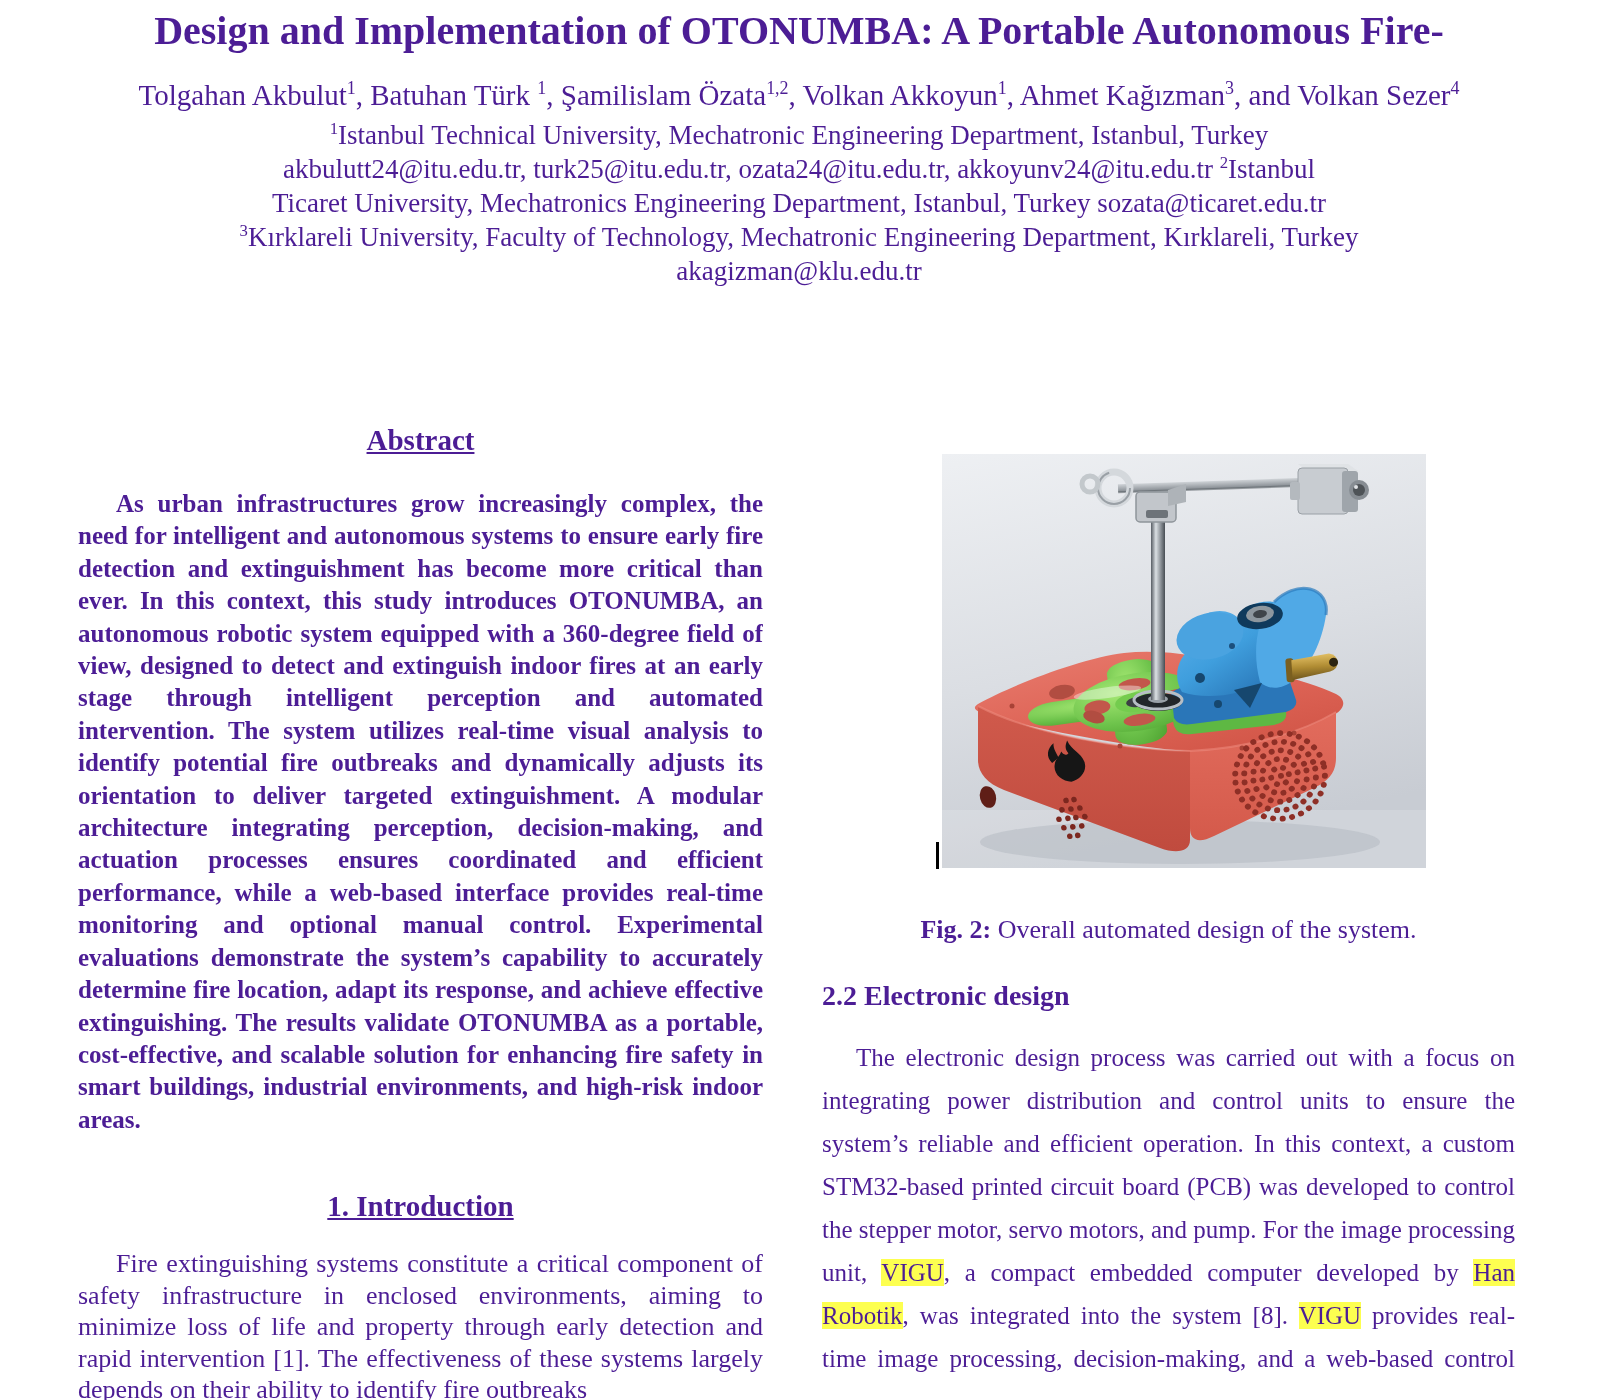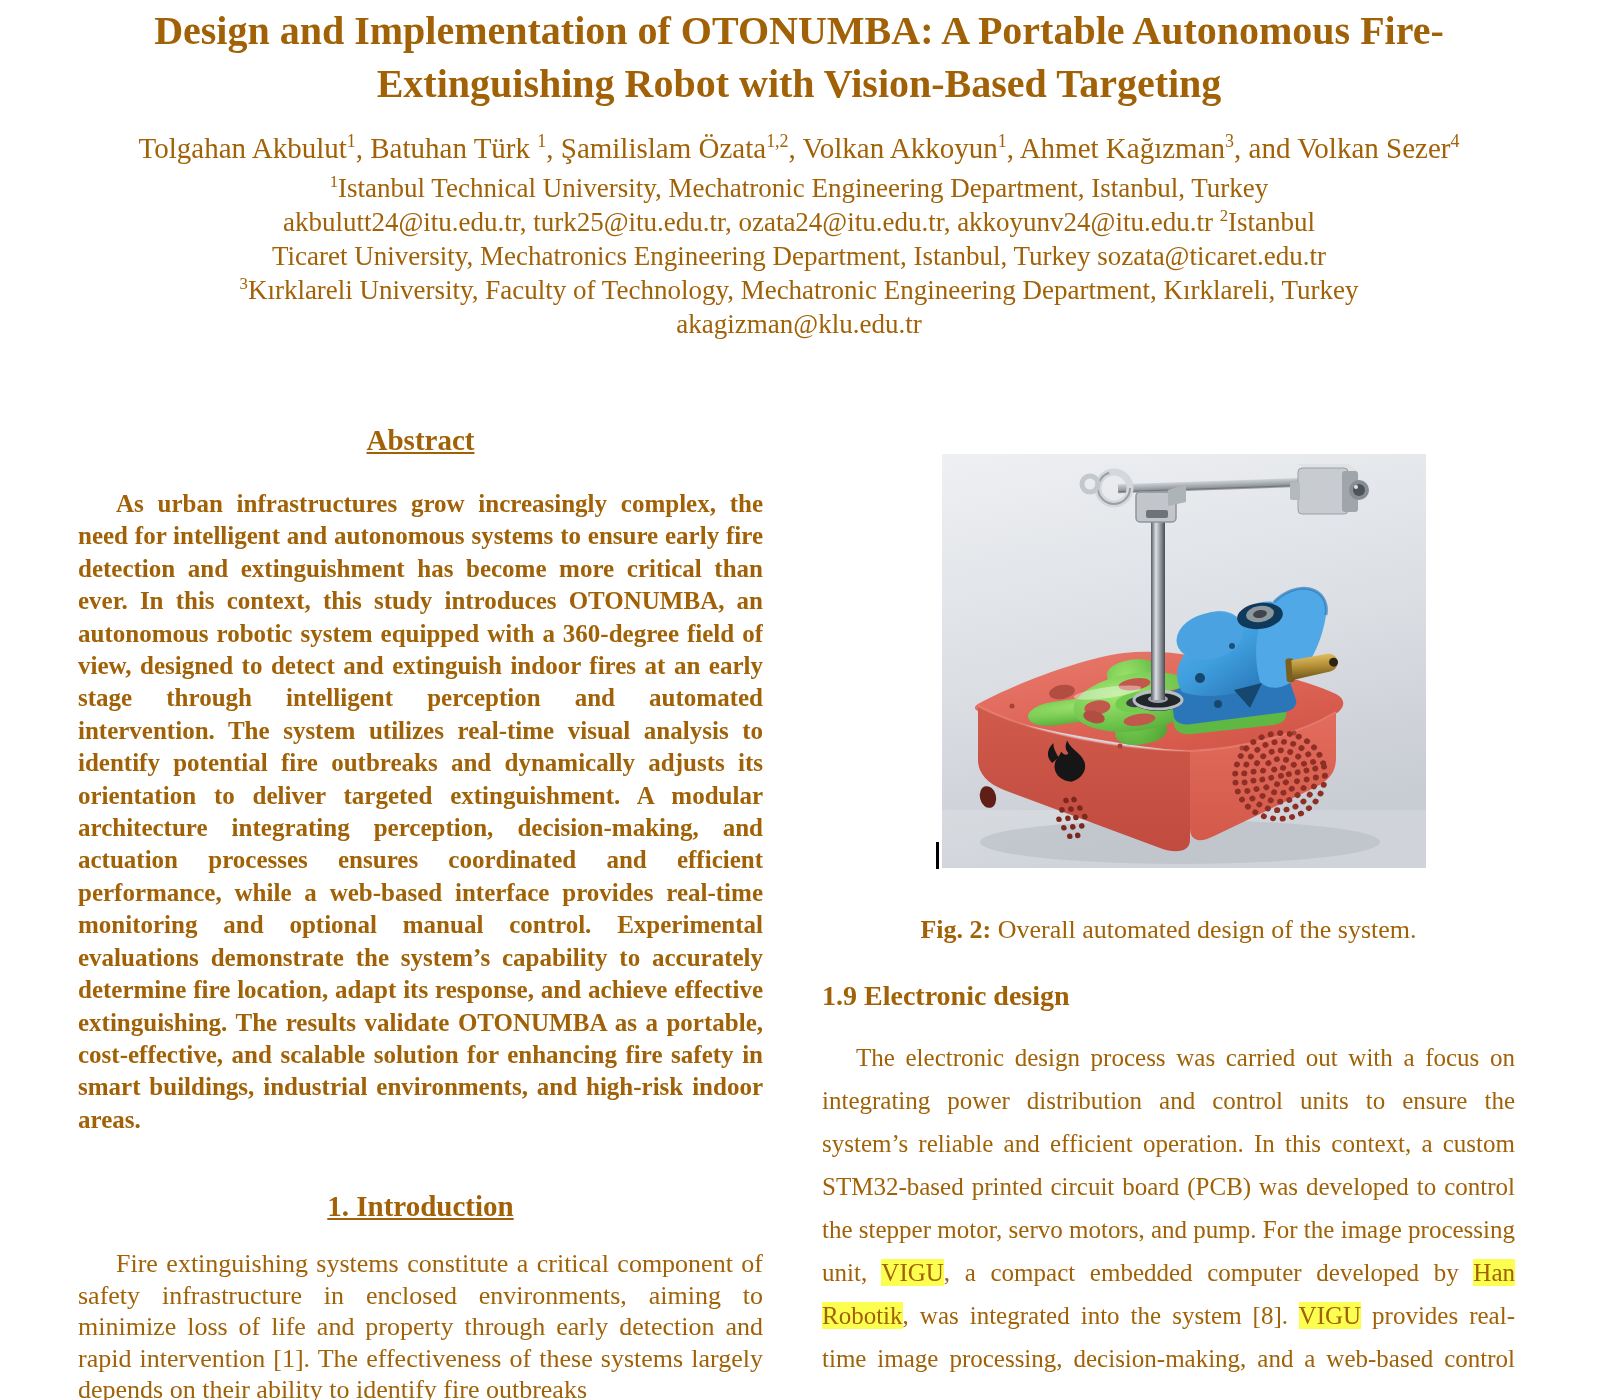--- a/index.html
+++ b/index.html
@@ -1,17 +1,17 @@
 <!DOCTYPE html>
 <html><head>
 <meta charset="utf-8">
 <style>
   html,body{margin:0;padding:0;background:#ffffff;}
   .page{position:relative;width:1598px;height:1400px;background:#ffffff;overflow:hidden;
-        font-family:"Liberation Serif","DejaVu Serif",serif;color:#a16207;}
+        font-family:"Liberation Serif","DejaVu Serif",serif;color:#4c1d95;}
   
   .titleblock{position:absolute;top:0;left:0;width:100%;text-align:center;}
   .title{margin:4px 0 0 0;font-size:40px;font-weight:bold;line-height:53px;}
   .tline{display:block;}
   .authors{margin-top:22px;font-size:29px;}
   .affils{margin-top:6px;font-size:27px;line-height:34px;}
   sup{font-size:62%;line-height:0;}
   
   .col{position:absolute;top:0;height:1400px;}
   .col-left{left:78px;width:685px;}
@@ -35,21 +35,20 @@
   .hl{background:#fdff50;}
 </style>
 </head>
 <body>
 
 <div class="page">
 
   <header class="titleblock">
     <h1 class="title">
       <span class="tline">Design and Implementation of OTONUMBA: A Portable Autonomous Fire-</span>
-      <span class="tline">Extinguishing Robot with Vision-Based Targeting</span>
     </h1>
     <div class="authors"><span>Tolgahan Akbulut</span><sup>1</sup><span>, Batuhan Türk </span><sup>1</sup><span>, Şamilislam Özata</span><sup>1,2</sup><span>, Volkan Akkoyun</span><sup>1</sup><span>, Ahmet Kağızman</span><sup>3</sup><span>, and Volkan Sezer</span><sup>4</sup></div>
     <div class="affils">
       <div><sup>1</sup><span>Istanbul Technical University, Mechatronic Engineering Department, Istanbul, Turkey</span></div>
       <div><span>akbulutt24@itu.edu.tr, turk25@itu.edu.tr, ozata24@itu.edu.tr, akkoyunv24@itu.edu.tr </span><sup>2</sup><span>Istanbul</span></div>
       <div><span>Ticaret University, Mechatronics Engineering Department, Istanbul, Turkey sozata@ticaret.edu.tr</span></div>
       <div><sup>3</sup><span>Kırklareli University, Faculty of Technology, Mechatronic Engineering Department, Kırklareli, Turkey</span></div>
       <div><span>akagizman@klu.edu.tr</span></div>
     </div>
   </header>
@@ -233,18 +232,18 @@
         </g>
       </svg>
     </figure>
 
     <div class="cursor-bar"></div>
 
     <figcaption class="figcap">
       <b>Fig. 2:</b><span> Overall automated design of the system.</span>
     </figcaption>
 
-    <h3 class="sec-head">1.9 Electronic design</h3>
+    <h3 class="sec-head">2.2 Electronic design</h3>
 
     <p class="elec-par"><span>The electronic design process was carried out with a focus on integrating power distribution and control units to ensure the system’s reliable and efficient operation. In this context, a custom STM32-based printed circuit board (PCB) was developed to control the stepper motor, servo motors, and pump. For the image processing unit, </span><span class="hl">VIGU</span><span>, a compact embedded computer developed by </span><span class="hl">Han Robotik</span><span>, was integrated into the system [8]. </span><span class="hl">VIGU</span><span> provides real-time image processing, decision-making, and a web-based control interface in a 6 × 4 cm form factor weighing approximately 50 grams. The module also supports wireless connectivity for direct access to the system’s interface without</span></p>
   </section>
 
 </div>
 
 </body></html>

